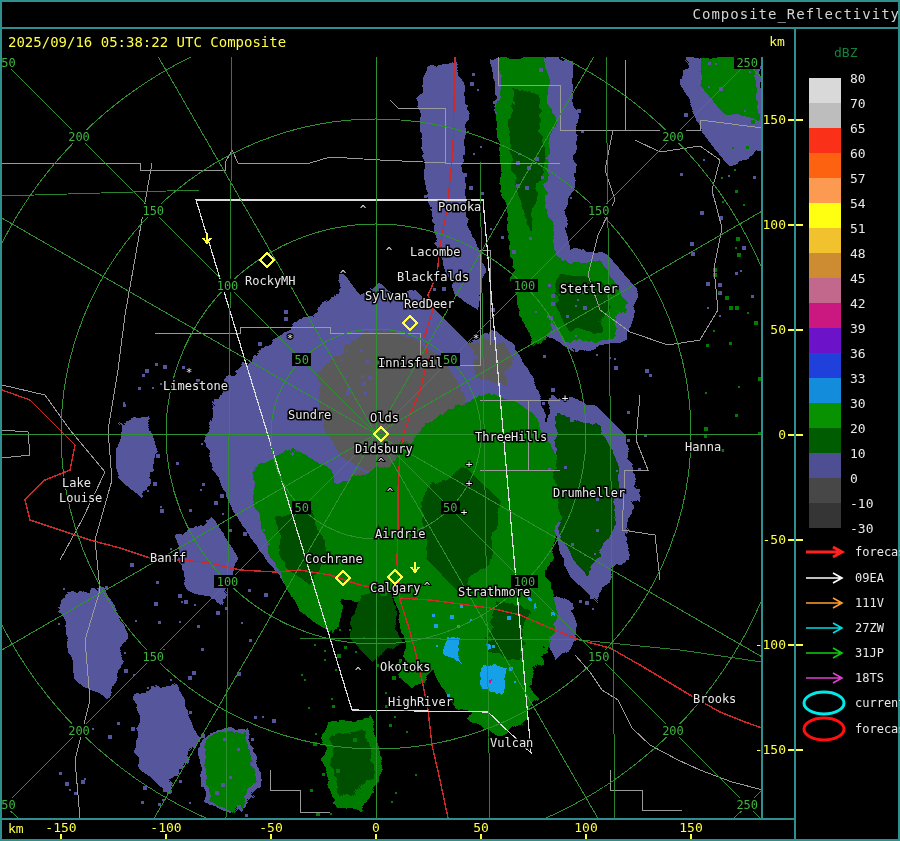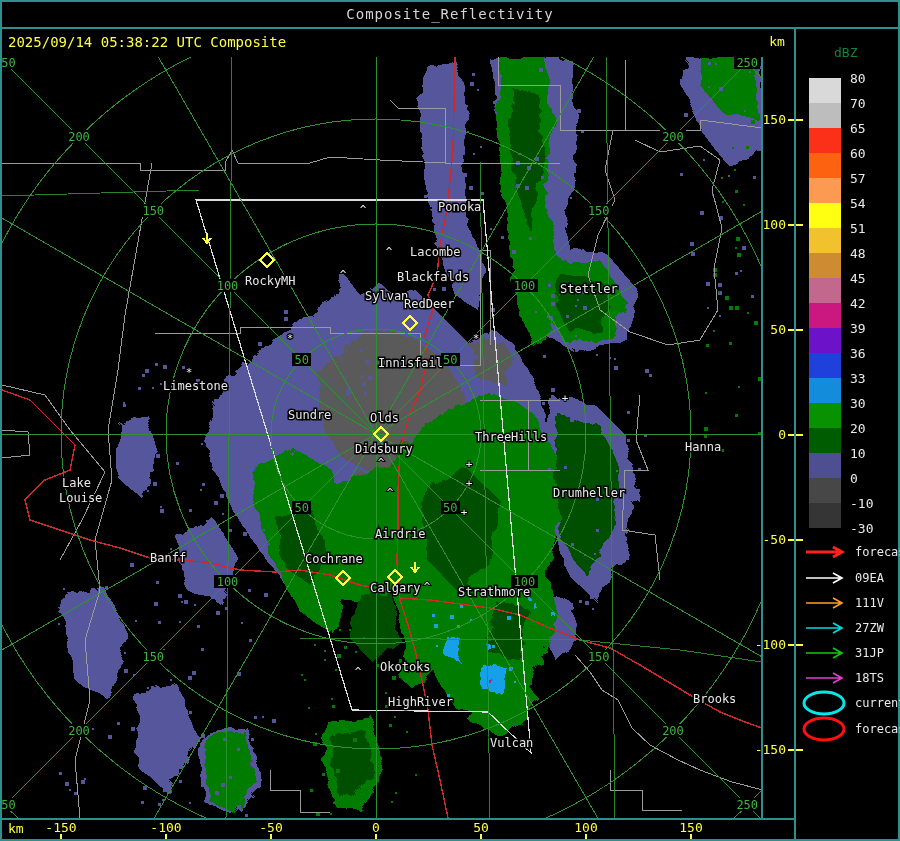--- a/index.html
+++ b/index.html
@@ -1,39 +1,39 @@
 <!DOCTYPE html>
 <html><head>
 <meta charset="utf-8">
 <style>
   html,body{margin:0;padding:0;background:#000;}
   body{width:900px;height:841px;position:relative;overflow:hidden;
        font-family:"DejaVu Sans Mono","Liberation Mono",monospace;}
   .abs{position:absolute;}
-  #title-bar{left:0;top:0;width:900px;height:28px;text-align:center;
+  #title-bar{left:0;top:0;width:900px;height:28px;text-align:right;
              color:#d4d4d4;font-size:14px;line-height:28px;letter-spacing:1px;}
   #timestamp{left:8px;top:34px;color:#ffff44;font-size:14px;}
   #km-right{left:760px;top:34px;width:34px;text-align:center;color:#ffff44;font-size:13px;}
   #km-bottom{left:8px;top:821px;color:#ffff44;font-size:13px;}
   #dbz-title{left:834px;top:45px;color:#15803d;font-size:13px;}
   svg text{font-family:"DejaVu Sans Mono","Liberation Mono",monospace;}
   .city{font-size:12px;fill:#e9e9e9;stroke:#000;stroke-width:3px;paint-order:stroke;}
   .ringlab{font-size:12px;}
   .ylab{font-size:13px;fill:#ffff44;}
   .cbar-lab{font-size:13px;fill:#e9e9e9;}
   .leg-lab{font-size:12px;fill:#e9e9e9;}
   .wmark{fill:#f0f0f0;stroke:#000;stroke-width:2px;paint-order:stroke;font-size:11px;}
 </style>
 </head>
 <body>
 
 <div class="abs" id="title-bar">
   <span>Composite_Reflectivity</span>
 </div>
-<div class="abs" id="timestamp">2025/09/14 05:38:22 UTC Composite</div>
+<div class="abs" id="timestamp">2025/09/16 05:38:22 UTC Composite</div>
 <div class="abs" id="km-right">km</div>
 <div class="abs" id="km-bottom">km</div>
 <div class="abs" id="dbz-title">dBZ</div>
 
 <svg id="scene" class="abs" style="left:0;top:0" width="900" height="841" viewBox="0 0 900 841">
   <defs>
     <clipPath id="mapclip">
         <rect x="2" y="57" width="760" height="761"></rect>
       </clipPath>
     <filter id="rough" x="-5%" y="-5%" width="110%" height="110%">

